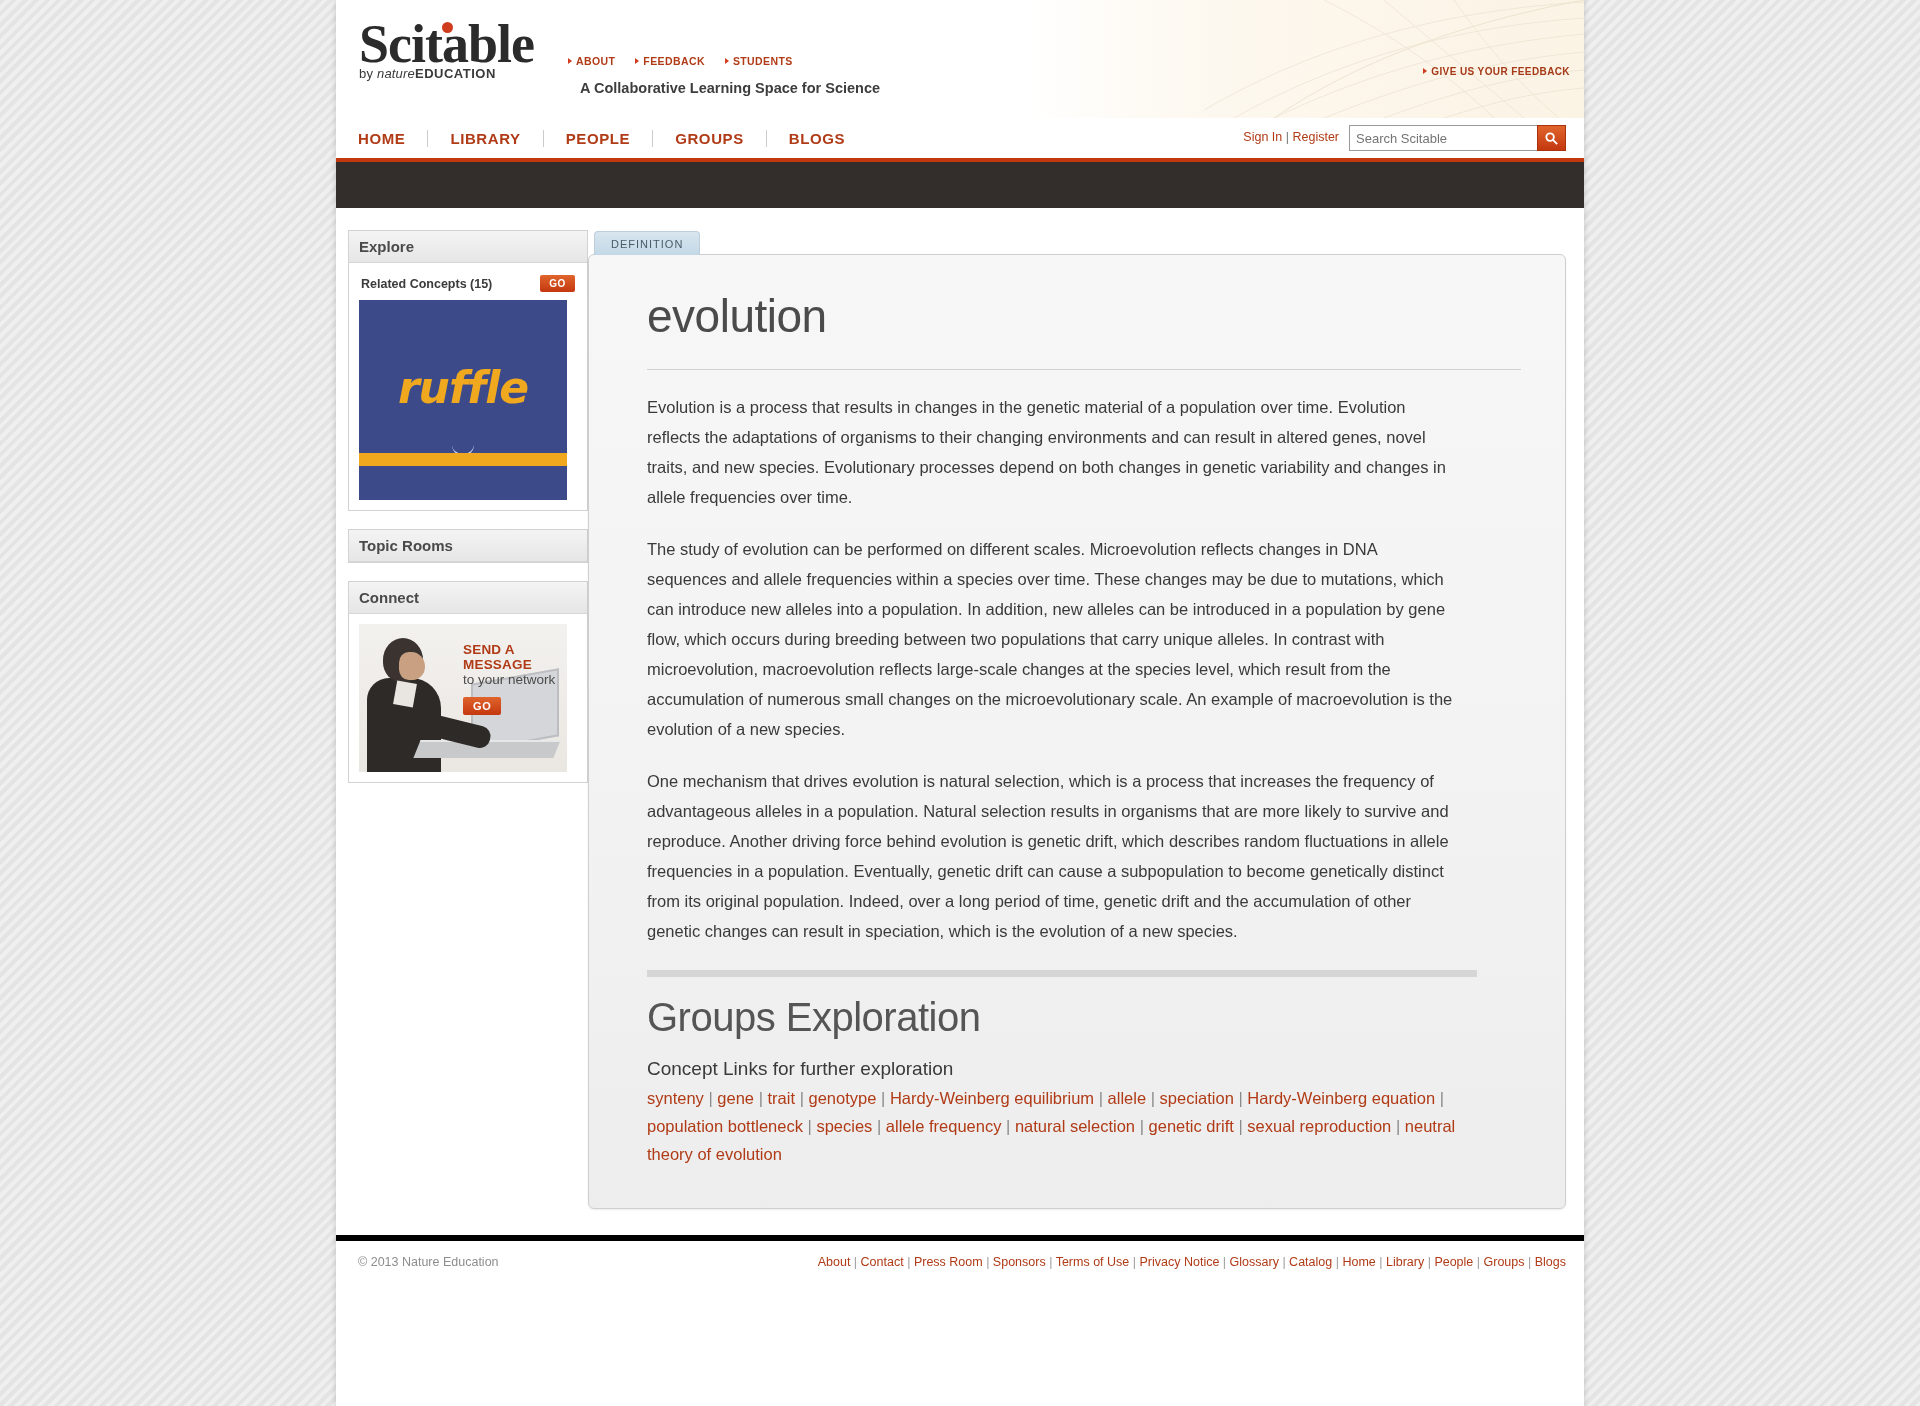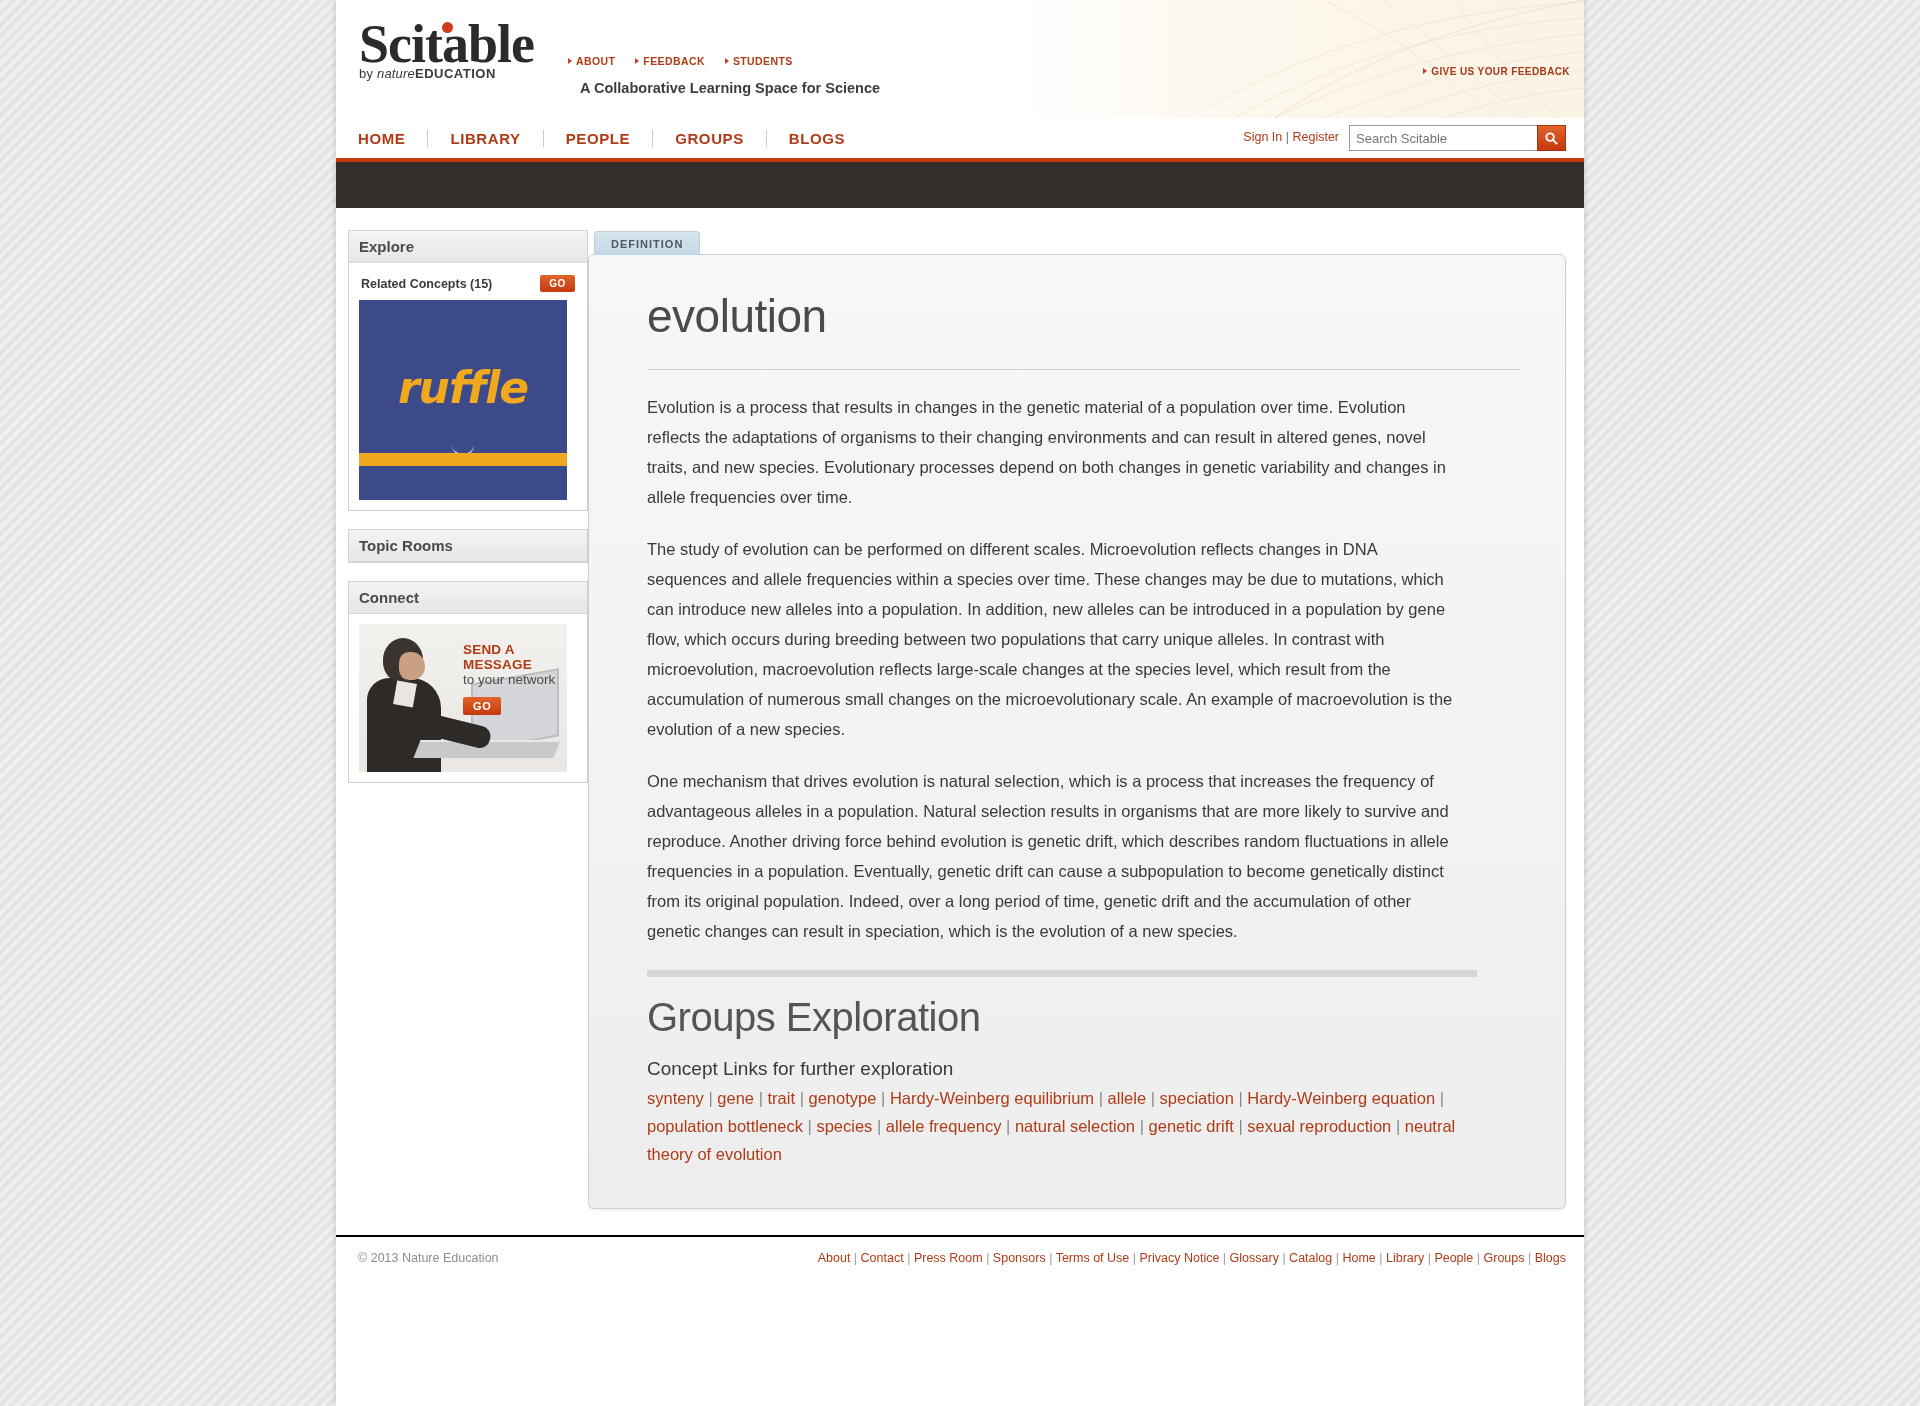--- a/index.html
+++ b/index.html
@@ -361,21 +361,21 @@
 
   
   .main { flex: 1; position: relative; }
   .tab {
     display: inline-block;
     background: linear-gradient(to bottom, #d8e6ef, #c3d8e6);
     border: 1px solid #bfcedb;
     border-bottom: none;
     border-radius: 4px 4px 0 0;
     font-size: 11px;
-    font-weight: bold;
+    font-weight: normal;
     letter-spacing: 1px;
     color: #4a5a66;
     padding: 6px 16px 5px 16px;
     position: relative;
     left: 6px;
     top: 1px;
   }
   .card {
     border: 1px solid #cfcfcf;
     border-radius: 6px;
@@ -426,21 +426,21 @@
     color: #8a8a8a;
   }
   .concept-links a {
     color: #b03b16;
     text-decoration: none;
   }
 
   
   .footer {
     margin-top: 26px;
-    border-top: 2px solid #000000;
+    border-top: 6px solid #000000;
     padding: 14px 18px 22px 22px;
     display: flex;
     justify-content: space-between;
     align-items: baseline;
     font-size: 12.5px;
     color: #8d8d8d;
   }
   .footer-links a {
     color: #b03b16;
     text-decoration: none;

